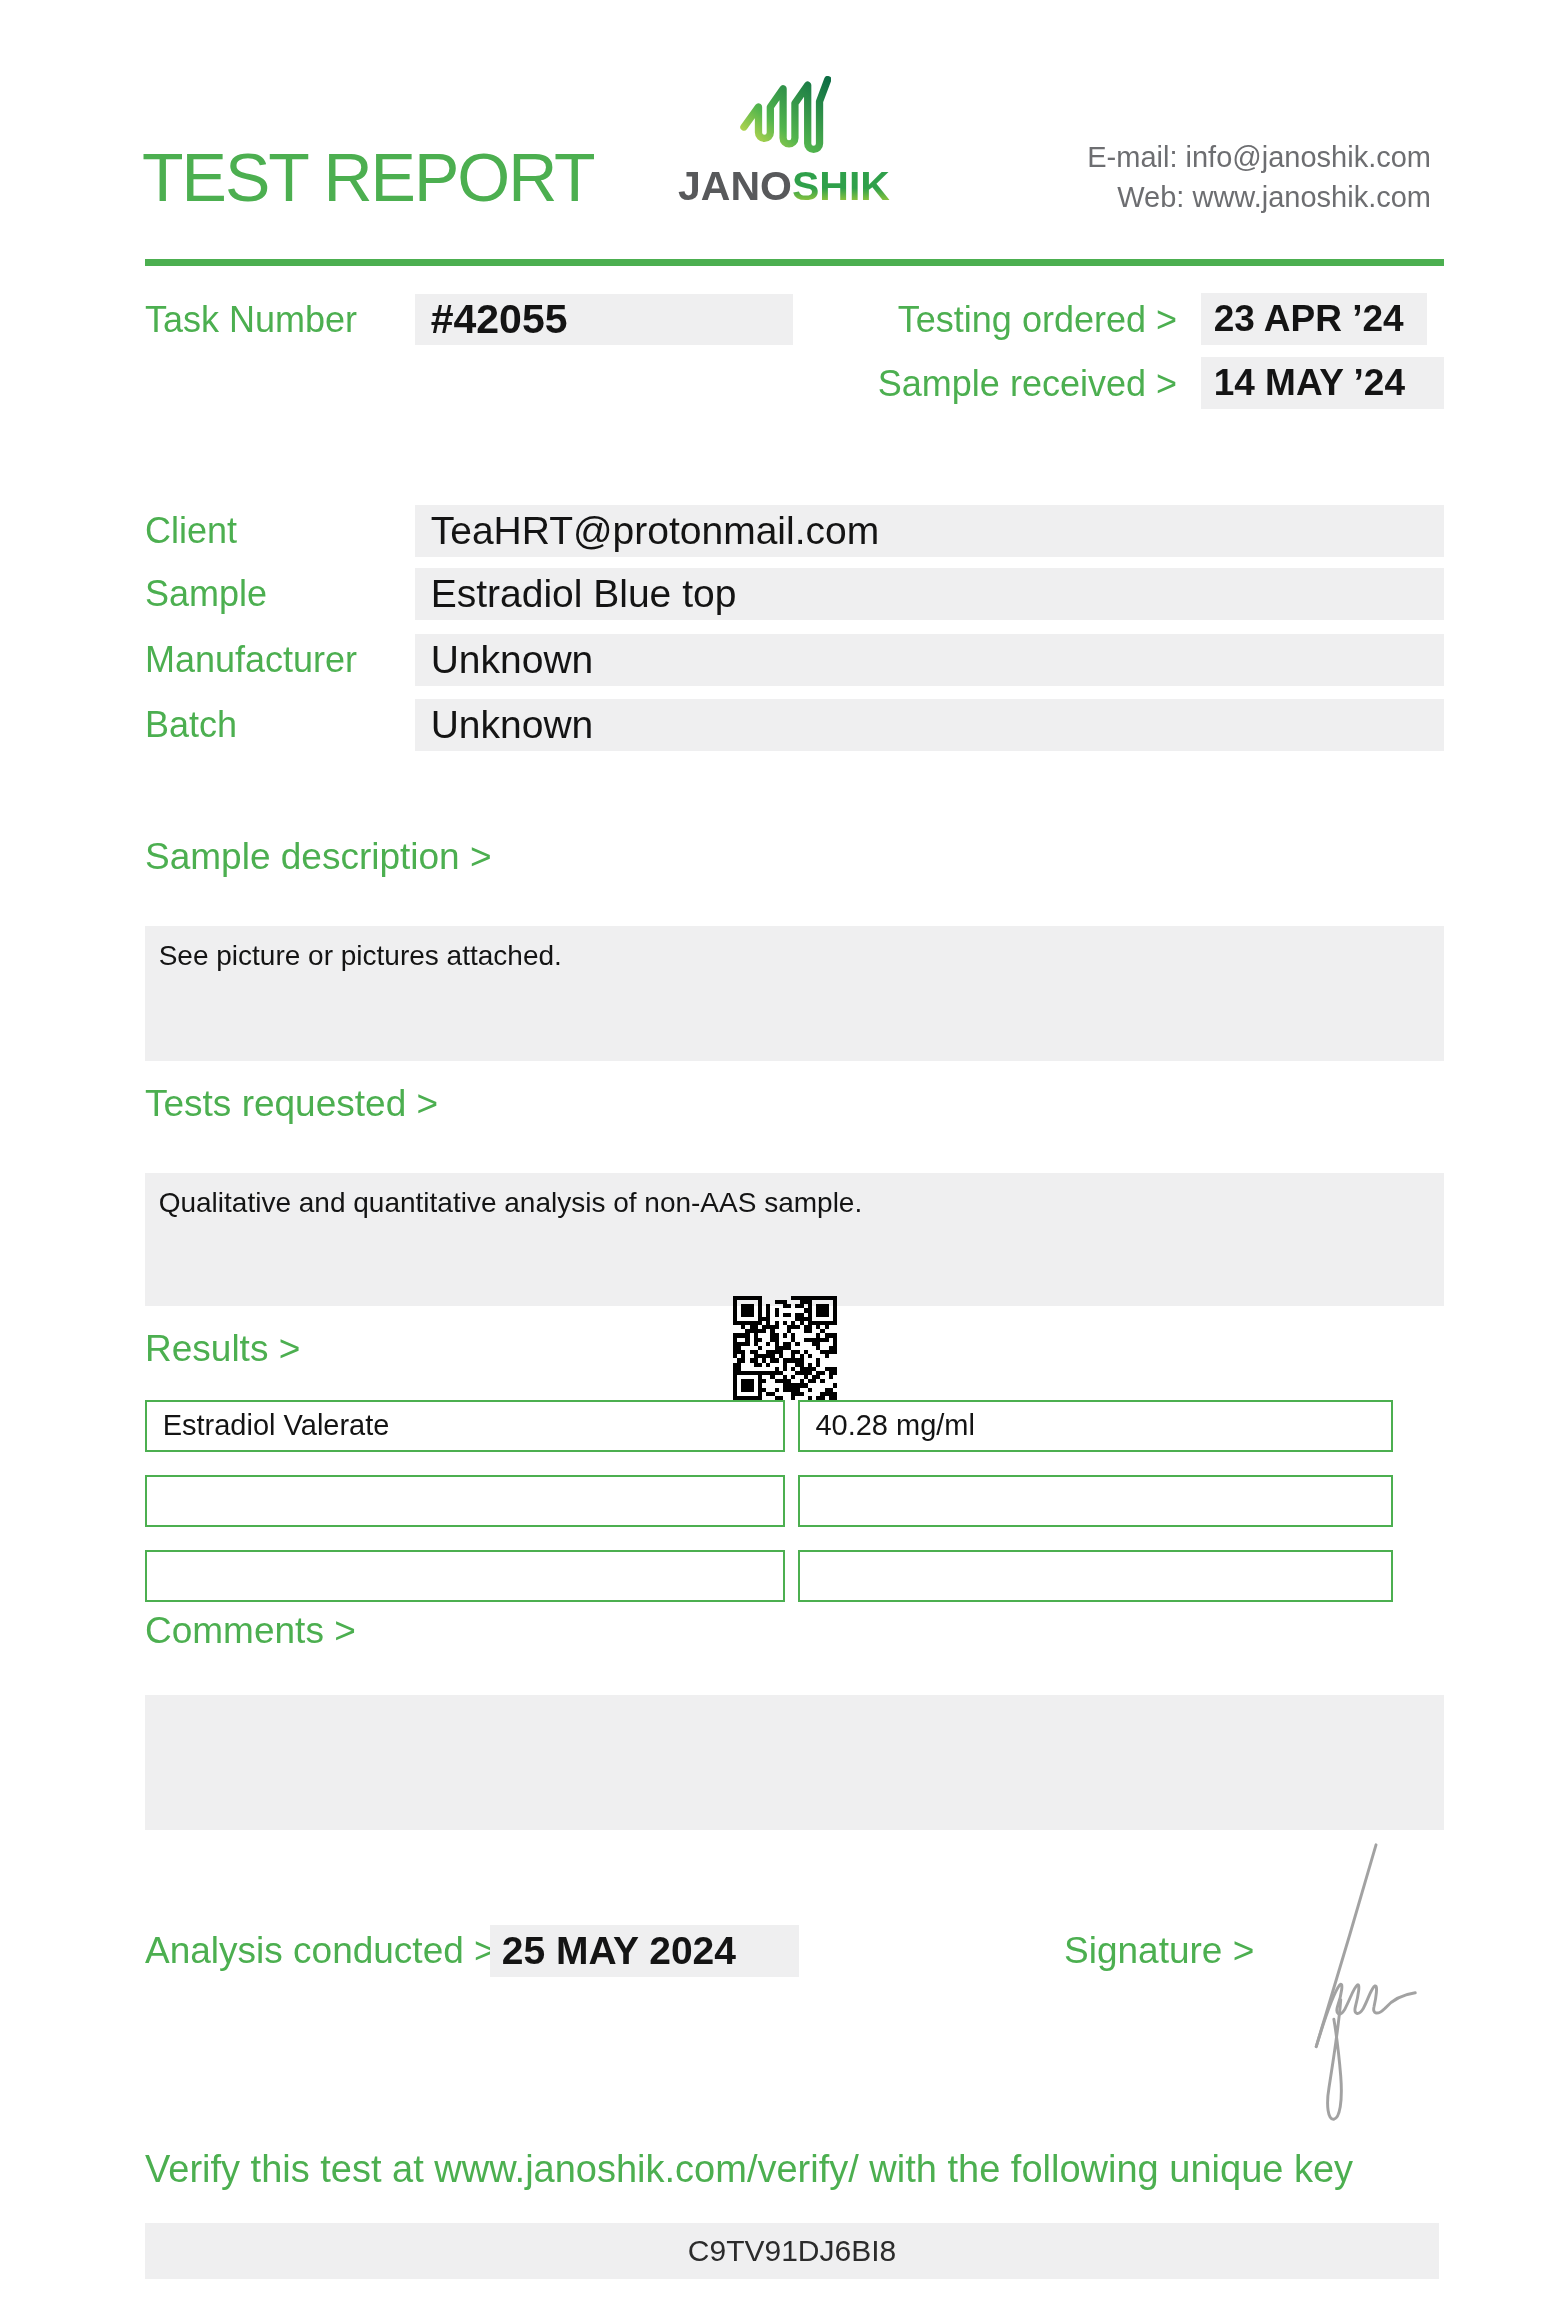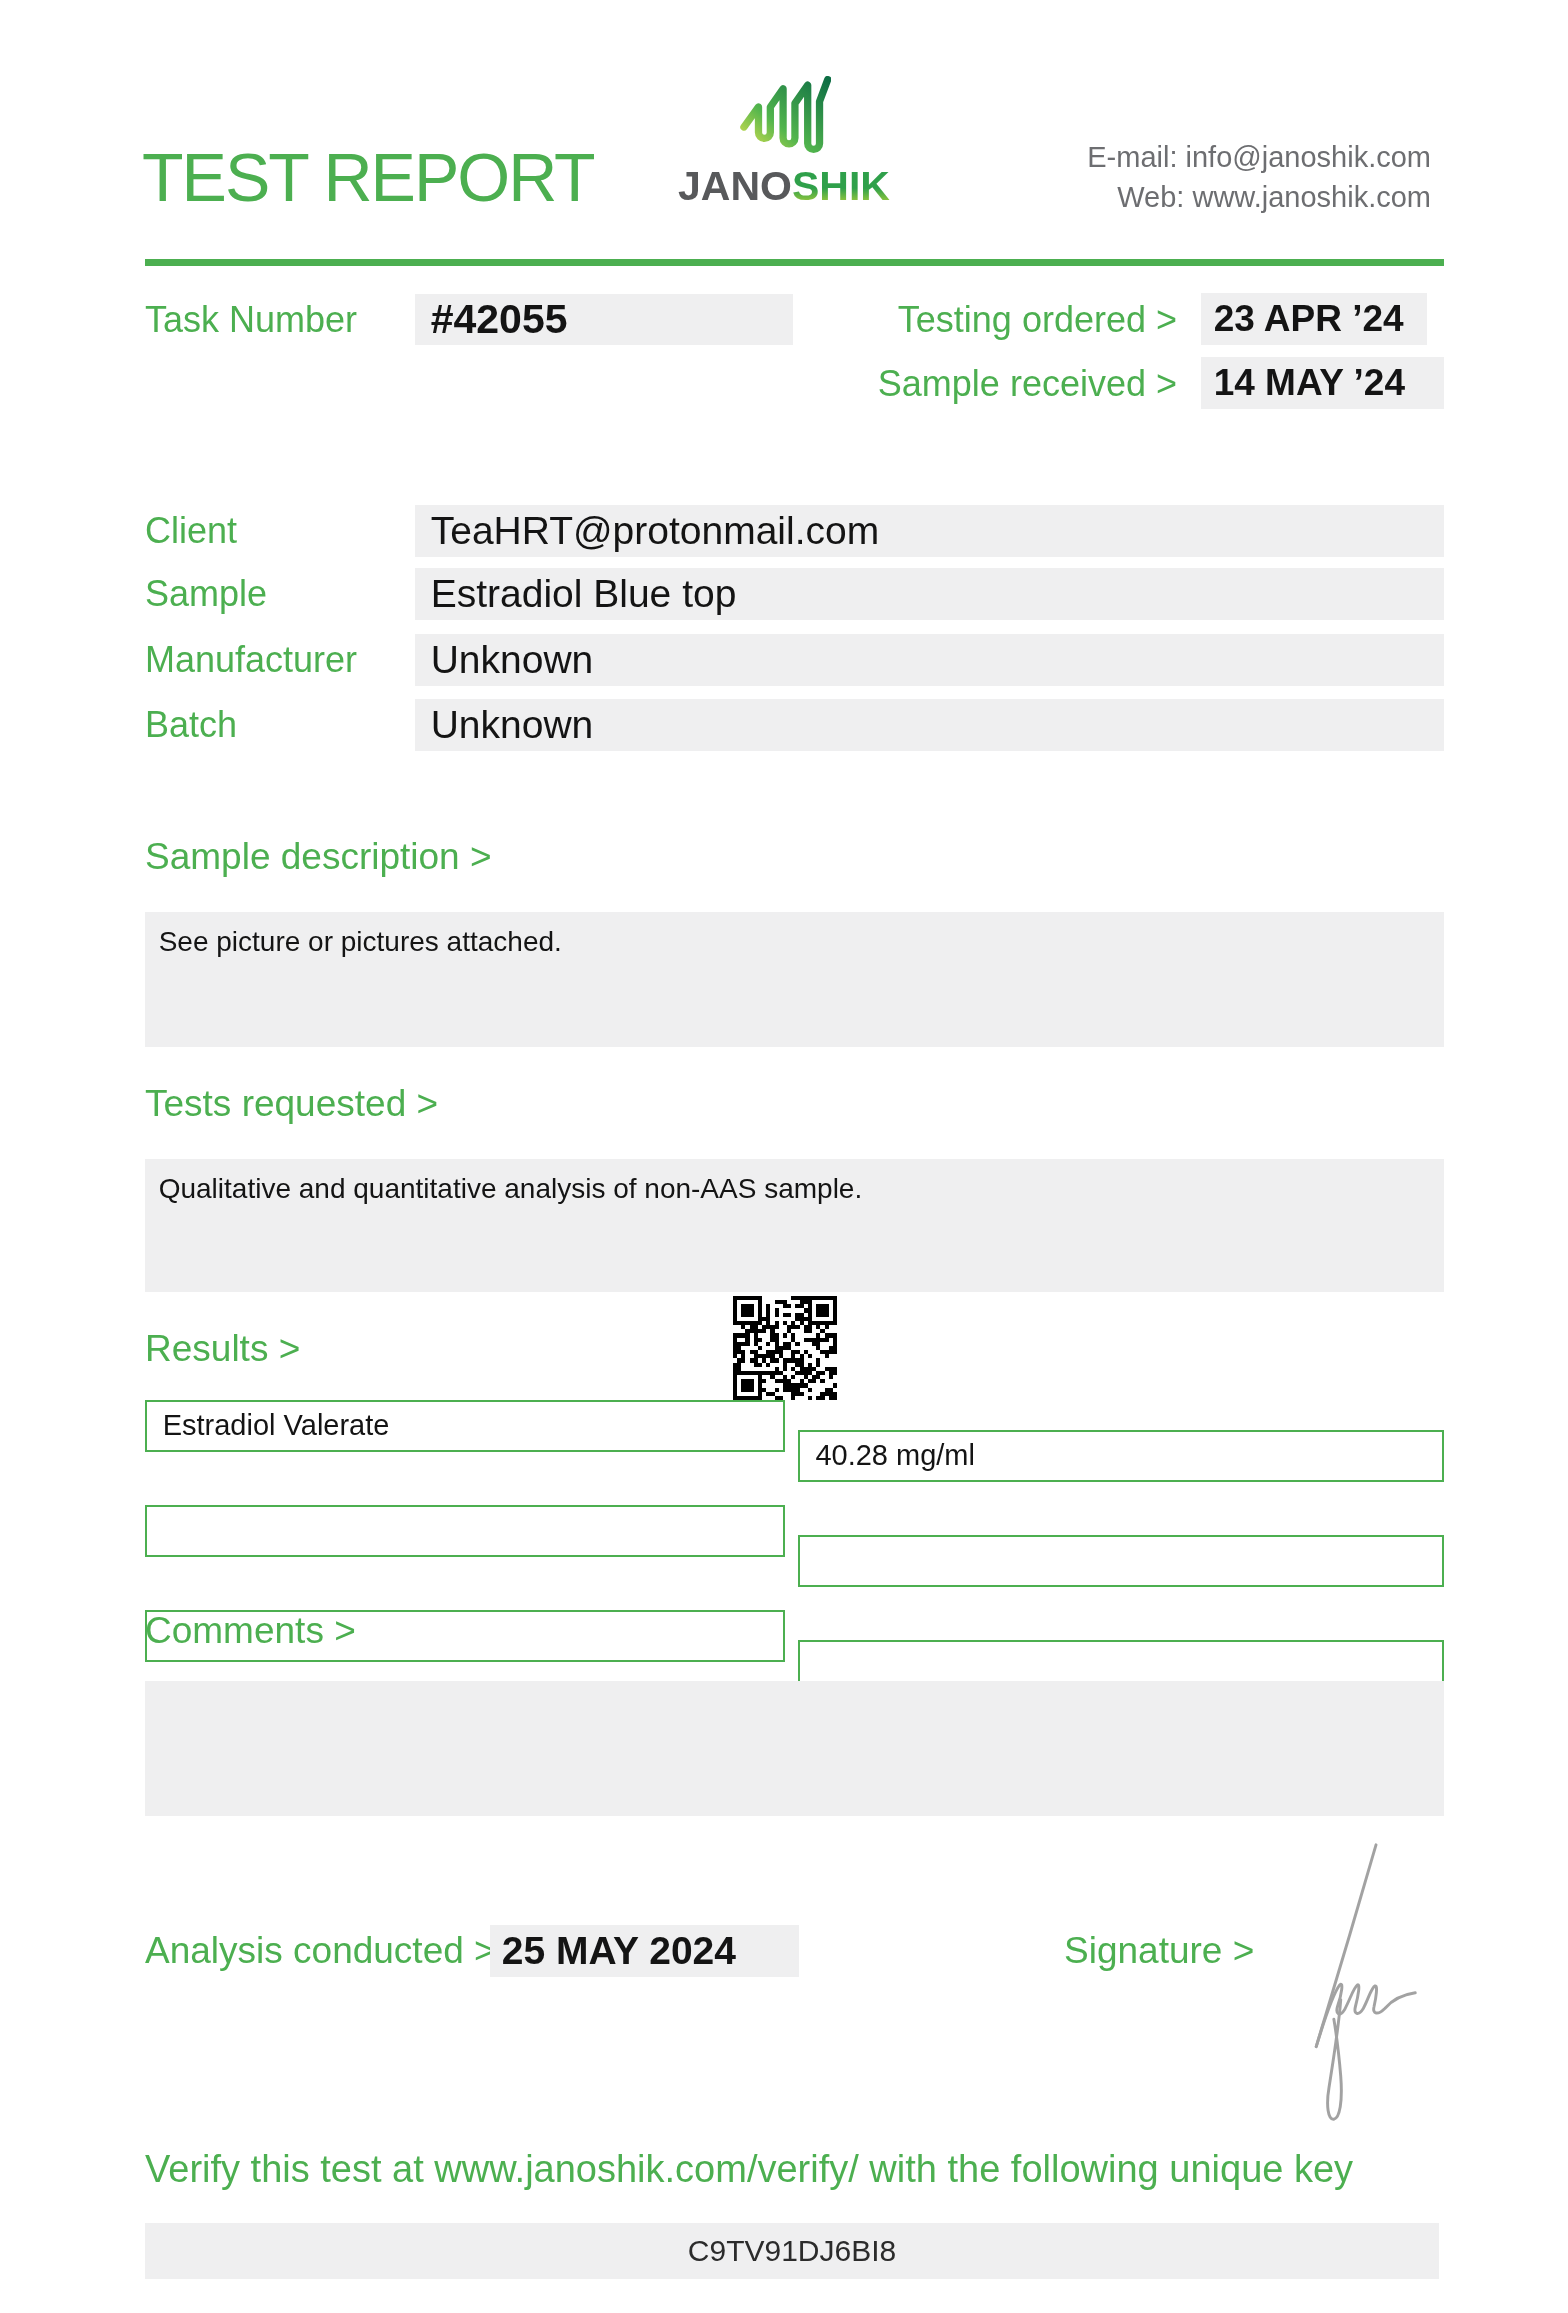--- a/index.html
+++ b/index.html
@@ -31,30 +31,30 @@
 
   .glabel{color:var(--green);font-weight:400;white-space:nowrap;}
   .field-label{position:absolute;font-size:36px;line-height:52px;}
   .heading{position:absolute;font-size:37px;line-height:1.1;}
 
   .valbox{position:absolute;background:var(--box-gray);color:var(--text-dark);
     font-size:39px;line-height:52px;padding:0 0 0 15.7px;white-space:nowrap;overflow:hidden;}
   .bold{font-weight:bold;}
 
   .graybox{position:absolute;background:var(--box-gray);color:var(--text-dark);
-    font-size:28px;line-height:1.35;padding:10.8px 13.7px;}
+    font-size:28px;line-height:1.35;padding:10.8px 13.7px;margin-top:14px;}
 
   .right-align{text-align:right;}
 
   .results-table{position:absolute;left:145px;top:1400px;width:1299px;display:flex;flex-direction:column;gap:23px;}
   .result-row{display:flex;gap:12.7px;}
   .cell{height:52px;border:2.9px solid var(--green);background:#fff;color:var(--text-dark);
     font-size:29px;line-height:46px;padding:0 0 0 15.7px;white-space:nowrap;overflow:hidden;}
   .cell.name{width:640px;}
-  .cell.value{width:646px;margin-top:30px;}
+  .cell.value{width:595px;}
 
   .qr{position:absolute;left:733px;top:1296px;}
 
   .signature-svg{position:absolute;left:1266px;top:1835px;}
 
   .verify-line{position:absolute;left:145px;top:2148px;width:1313px;font-size:38px;color:var(--green);white-space:nowrap;}
   .keybox{position:absolute;left:145px;top:2223px;width:1294px;height:56px;background:var(--box-gray);
     text-align:center;font-size:30px;line-height:56px;color:#2b2b2b;}
 </style>
 </head>

